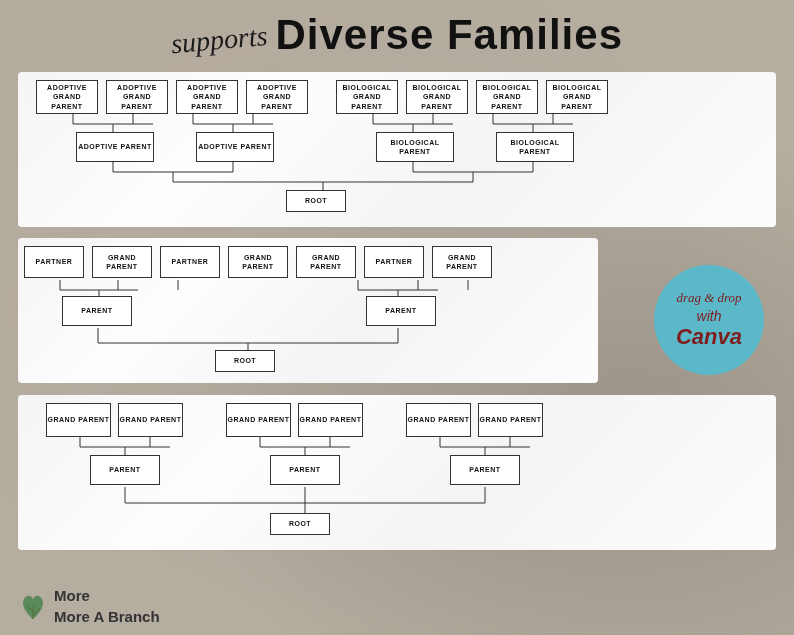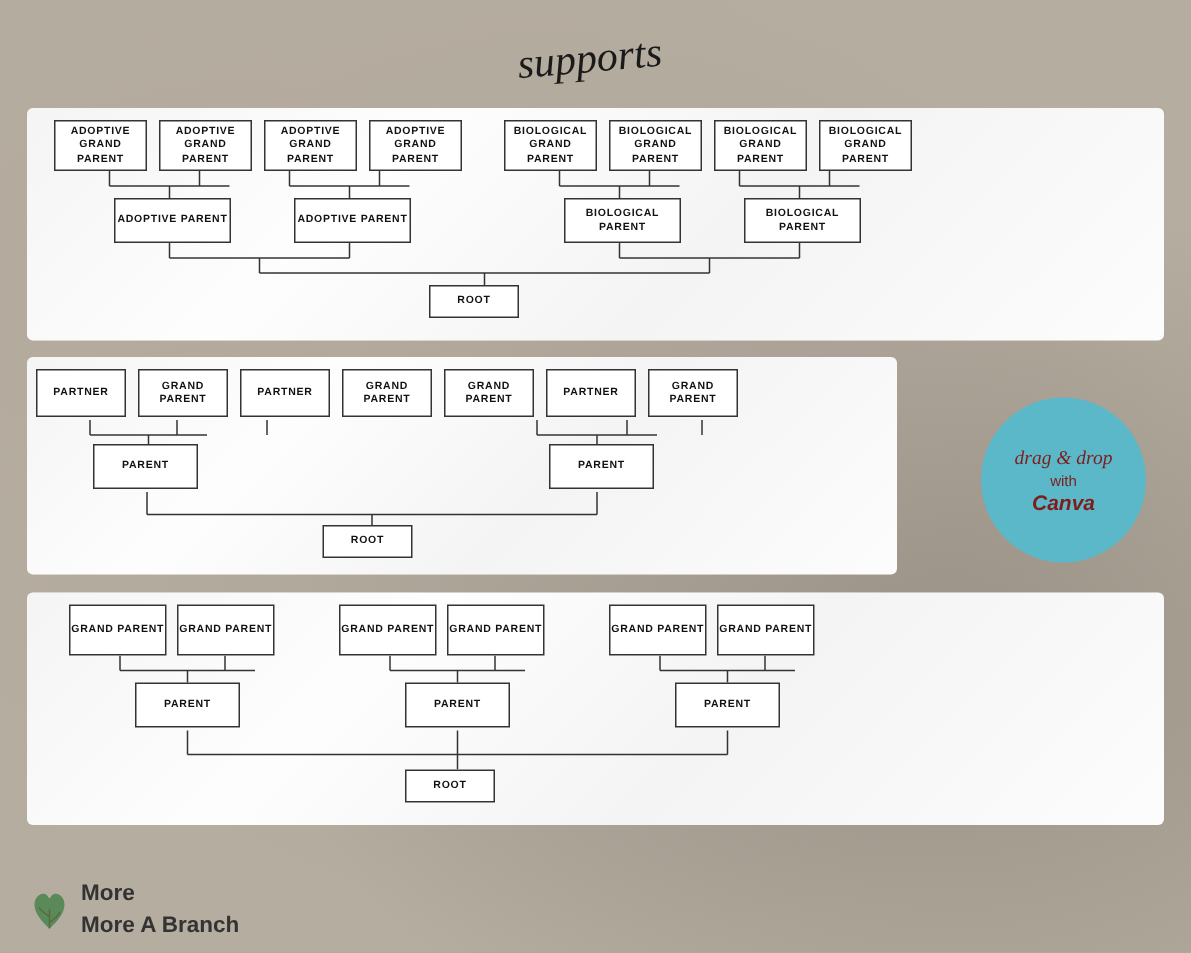--- a/index.html
+++ b/index.html
@@ -147,26 +147,27 @@
     }
 
     .canva-drag {
       font-size: 13px;
       font-style: italic;
       font-family: 'Georgia', serif;
       line-height: 1.3;
     }
 
     .canva-with {
-      font-size: 10px;
+      font-size: 14px;
       margin-top: 2px;
+      font-style: italic;
     }
 
     .canva-name {
-      font-size: 14px;
+      font-size: 22px;
       font-weight: 900;
       font-style: italic;
       font-family: 'Arial Black', Arial, sans-serif;
     }
 
     
     .logo {
       position: absolute;
       bottom: 8px;
       left: 18px;
@@ -188,20 +189,21 @@
       font-weight: 600;
     }
   </style>
 </head>
 <body>
 
 <div class="bg"></div>
 
 <div class="header">
   <span class="header-supports">supports</span>
+  <span class="header-title">Diverse Families</span>
 </div>
 
 <div class="tree-panel tree-panel-1">
   <svg class="connector-svg">
 
     <line x1="55" y1="42" x2="55" y2="52"></line>
     <line x1="55" y1="52" x2="135" y2="52"></line>
     <line x1="115" y1="42" x2="115" y2="52"></line>
     <line x1="95" y1="52" x2="95" y2="62"></line>
 

